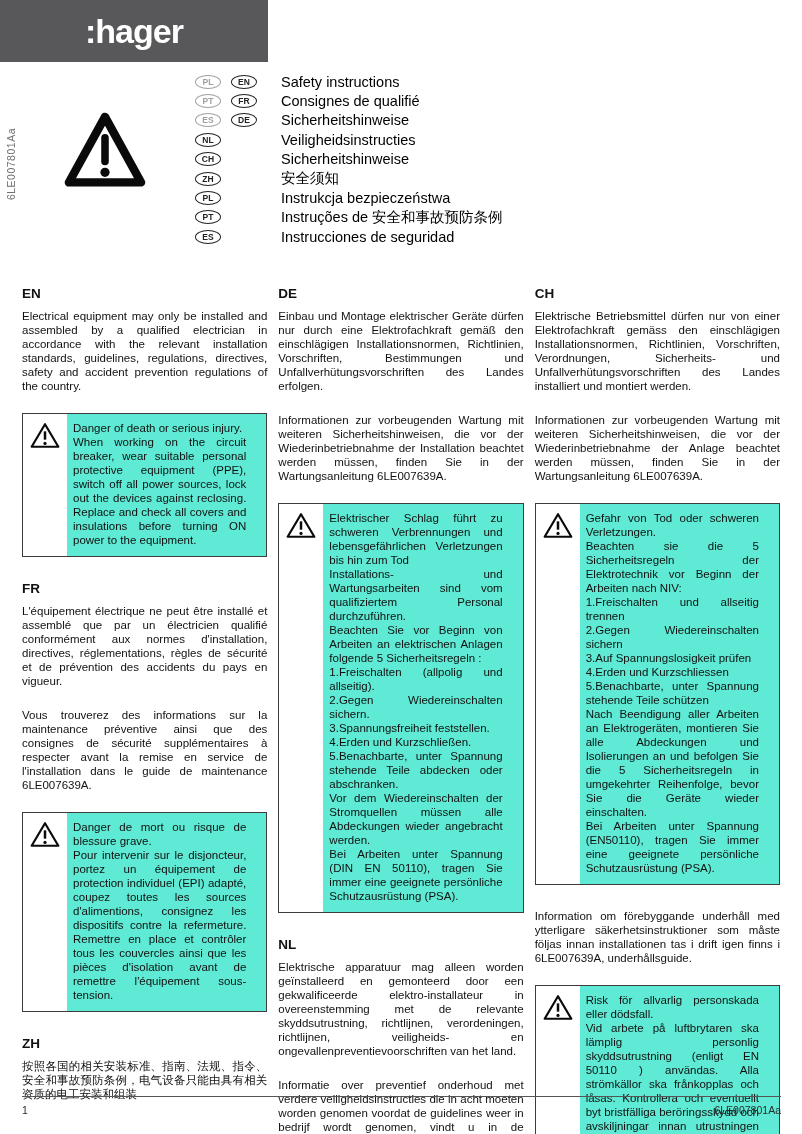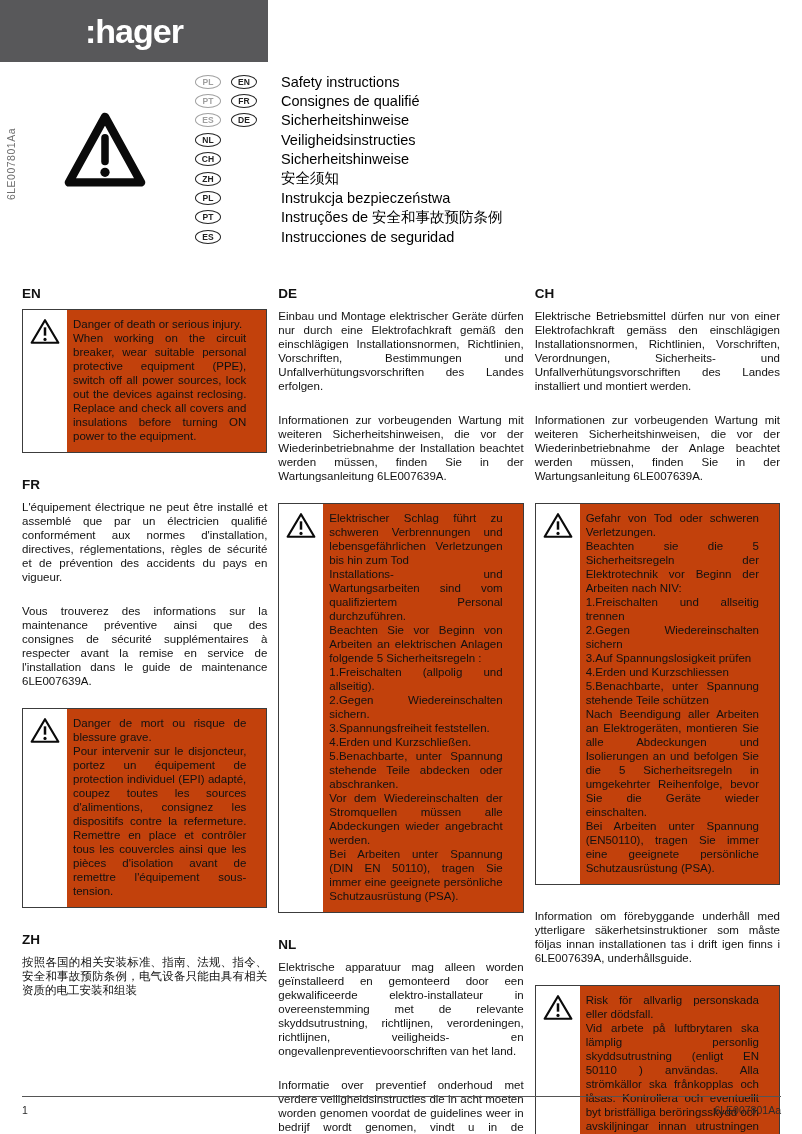--- a/index.html
+++ b/index.html
@@ -40,21 +40,21 @@
     font-size:11.5px;line-height:14px;text-align:justify;margin:0 0 20px 0;
   }
   .warnbox{
     border:1px solid #3c3c3c;display:flex;align-items:stretch;
   }
   .warnicon{
     width:44px;flex:0 0 44px;background:#fff;display:flex;justify-content:center;
     padding-top:8px;box-sizing:border-box;
   }
   .warntext{
-    flex:1;background:#c2410c;padding:7px 20px 9px 6px;
+    flex:1;background:#5eead4;padding:7px 20px 9px 6px;
     font-size:11.5px;line-height:14px;white-space:pre-line;text-align:justify;
   }
   
   .footer{
     position:absolute;left:22px;top:1096px;width:759px;border-top:1px solid #555;
     display:flex;justify-content:space-between;padding-top:7px;
     font-size:10.5px;color:#2b2b2b;
   }
 </style>
 </head>
@@ -132,20 +132,21 @@
       </span>
     <span class="lang-title">Instrucciones de seguridad</span>
   </div>
 </div>
 
 <div class="columns">
 
   <div class="col">
     <section class="sec">
       <h2 class="sec-h">EN</h2>
+      <p class="para">Electrical equipment may only be installed and assembled by a qualified electrician in accordance with the relevant installation standards, guidelines, regulations, directives, safety and accident prevention regulations of the country.</p>
       <div class="warnbox">
         <div class="warnicon">
           <svg width="30" height="27" viewBox="0 0 36 32">
               <path d="M18 2.5 L34 29.5 L2 29.5 Z" fill="none" stroke="#0a0a0a" stroke-width="2.6" stroke-linejoin="round"></path>
               <line x1="18" y1="11" x2="18" y2="21" stroke="#0a0a0a" stroke-width="3"></line>
               <circle cx="18" cy="25.5" r="1.9" fill="#0a0a0a"></circle>
             </svg>
         </div>
         <div class="warntext">Danger of death or serious injury.
 When working on the circuit breaker, wear suitable personal protective equipment (PPE), switch off all power sources, lock out the devices against reclosing. Replace and check all covers and insulations before turning ON power to the equipment.</div>

